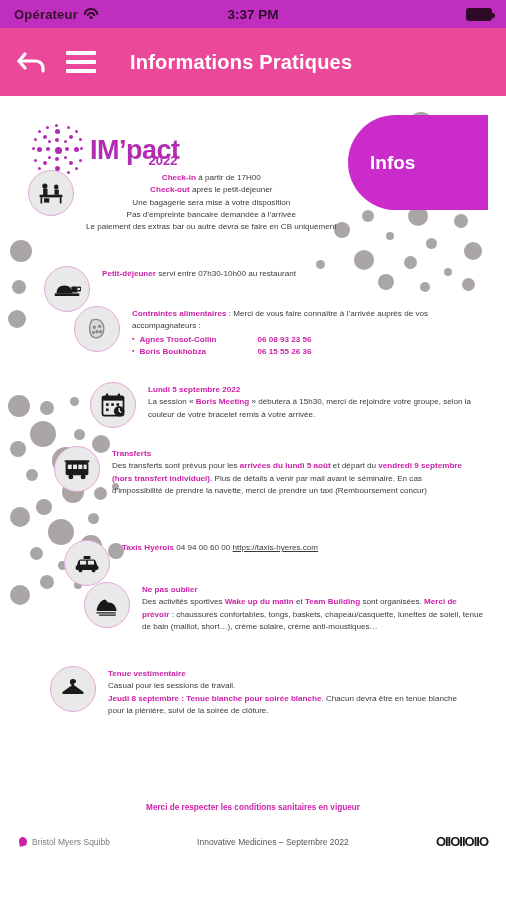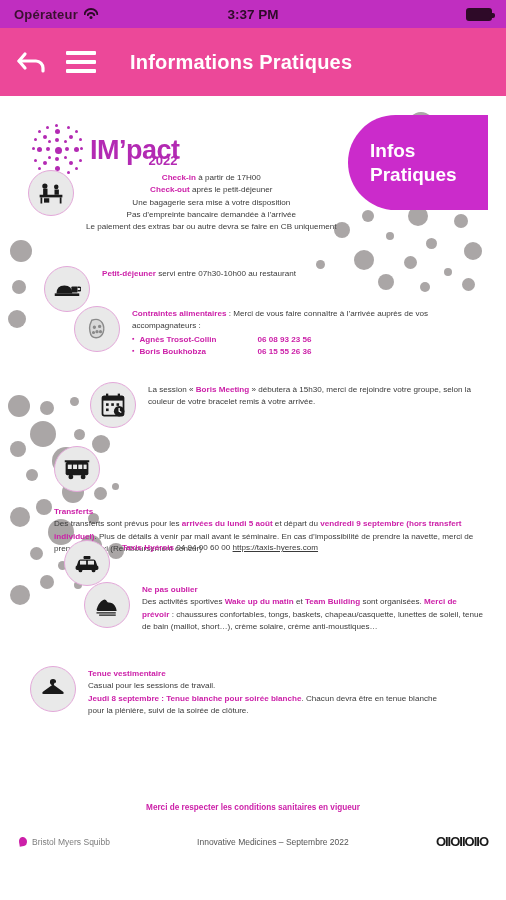--- a/index.html
+++ b/index.html
@@ -244,21 +244,20 @@
       <span style="left:12px;top:152px;width:13px;height:13px"></span>
       <span style="left:90px;top:148px;width:16px;height:16px"></span>
       <span style="left:40px;top:166px;width:9px;height:9px"></span>
       <span style="left:22px;top:180px;width:14px;height:14px"></span>
       <span style="left:56px;top:186px;width:8px;height:8px"></span>
       <span style="left:-8px;top:190px;width:20px;height:20px"></span>
     </div>
 
     <div class="badge">
       <span>Infos</span>
-      <span>Pratiques</span>
     </div>
 
     <div class="logo-row">
       <span class="logo-burst">
         <span style="left:23px;top:23px;width:7px;height:7px"></span>
         <span style="left:23px;top:5px;width:5px;height:5px"></span>
           <span style="left:23px;top:42px;width:5px;height:5px"></span>
         <span style="left:5px;top:23px;width:5px;height:5px"></span>
           <span style="left:42px;top:23px;width:5px;height:5px"></span>
         <span style="left:11px;top:11px;width:4px;height:4px"></span>
@@ -367,25 +366,26 @@
             <rect x="21.4" y="3" width="2.6" height="5"></rect>
             <rect x="8" y="14" width="3" height="3"></rect>
             <rect x="14" y="14" width="3" height="3"></rect>
             <rect x="20" y="14" width="3" height="3"></rect>
             <rect x="8" y="20" width="3" height="3"></rect>
             <circle cx="23" cy="23" r="6" fill="#1a1a1a"></circle>
             <path d="M23 19.5 V23 l2.5 1.5" stroke="#fff" stroke-width="1.4" fill="none"></path>
           </svg>
       </span>
       <span class="txt">
+        <span class="title">Lundi 5 septembre 2022</span>
         <span>La session « </span><span class="m">Boris Meeting</span><span> » débutera à 15h30, merci de rejoindre votre groupe, selon la couleur de votre bracelet remis à votre arrivée.</span>
       </span>
     </div>
 
-    <div class="row" style="left:36px; top:336px; width:420px;flex-direction:column;">
+    <div class="row" style="left:36px; top:336px; width:420px;">
       <span class="ico">
         <svg viewBox="0 0 32 32">
             <rect x="3" y="8" width="26" height="15" rx="2"></rect>
             <rect x="5.5" y="11" width="4.5" height="5" fill="#e9e9e9"></rect>
             <rect x="11.5" y="11" width="4.5" height="5" fill="#e9e9e9"></rect>
             <rect x="17.5" y="11" width="4.5" height="5" fill="#e9e9e9"></rect>
             <rect x="23.5" y="11" width="3.5" height="5" fill="#e9e9e9"></rect>
             <circle cx="9" cy="25" r="2.8"></circle>
             <circle cx="23" cy="25" r="2.8"></circle>
             <rect x="2" y="6" width="28" height="2.4"></rect>
@@ -421,21 +421,21 @@
             <path d="M4 25 h22" stroke-width="1.6"></path>
             <path d="M7 27.5 h19" stroke-width="1.4"></path>
           </svg>
       </span>
       <span class="txt">
         <span class="title">Ne pas oublier</span>
         <span>Des activités sportives </span><span class="m">Wake up du matin</span><span> et </span><span class="m">Team Building</span><span> sont organisées. </span><span class="m">Merci de prévoir</span><span> :  chaussures confortables, tongs, baskets, chapeau/casquette, lunettes de soleil, tenue de bain (maillot, short…), crème solaire, crème anti-moustiques…</span>
       </span>
     </div>
 
-    <div class="row" style="left:12px; top:556px; width:420px;gap:12px;">
+    <div class="row" style="left:32px; top:556px; width:420px;gap:12px;">
       <span class="ico">
         <svg viewBox="0 0 32 32" fill="none" stroke="#1a1a1a" stroke-width="1.9" stroke-linecap="round" stroke-linejoin="round">
             <path d="M16 12 v-1.4 a2.6 2.6 0 1 1 2.6-2.6"></path>
             <path d="M16 12 L5 20 q-1 .9 .3 .9 h21.4 q1.3 0 .3-.9 z"></path>
           </svg>
       </span>
       <span class="txt">
         <span class="title">Tenue vestimentaire</span>
         <span>Casual pour les sessions de travail.</span><br>
         <span class="m">Jeudi 8 septembre : Tenue blanche pour soirée blanche</span><span>. Chacun devra être en tenue blanche pour la plénière, suivi de la soirée de clôture.</span>

